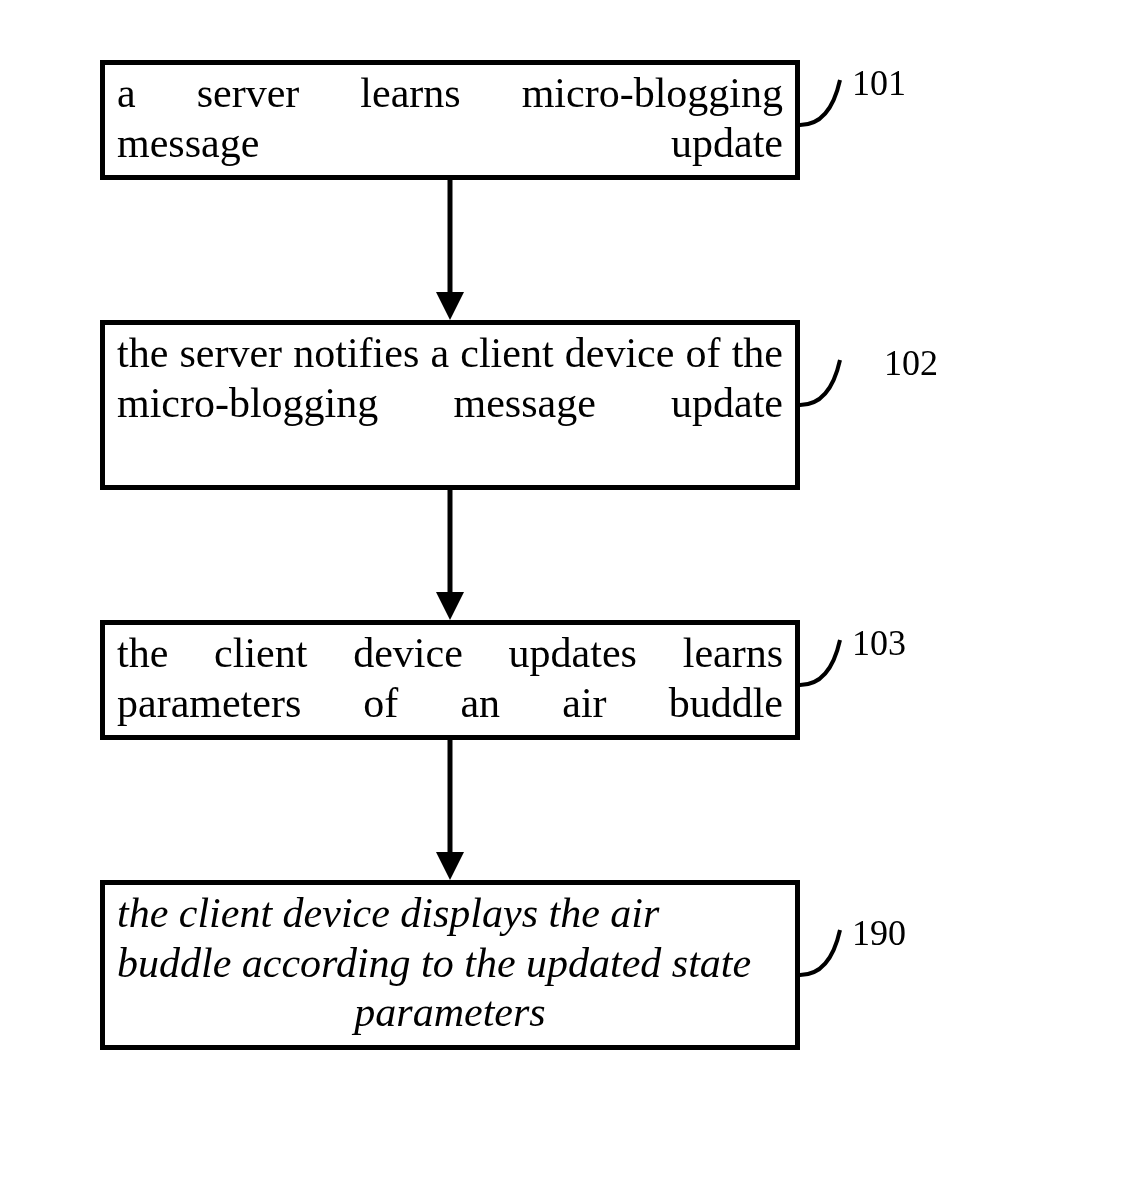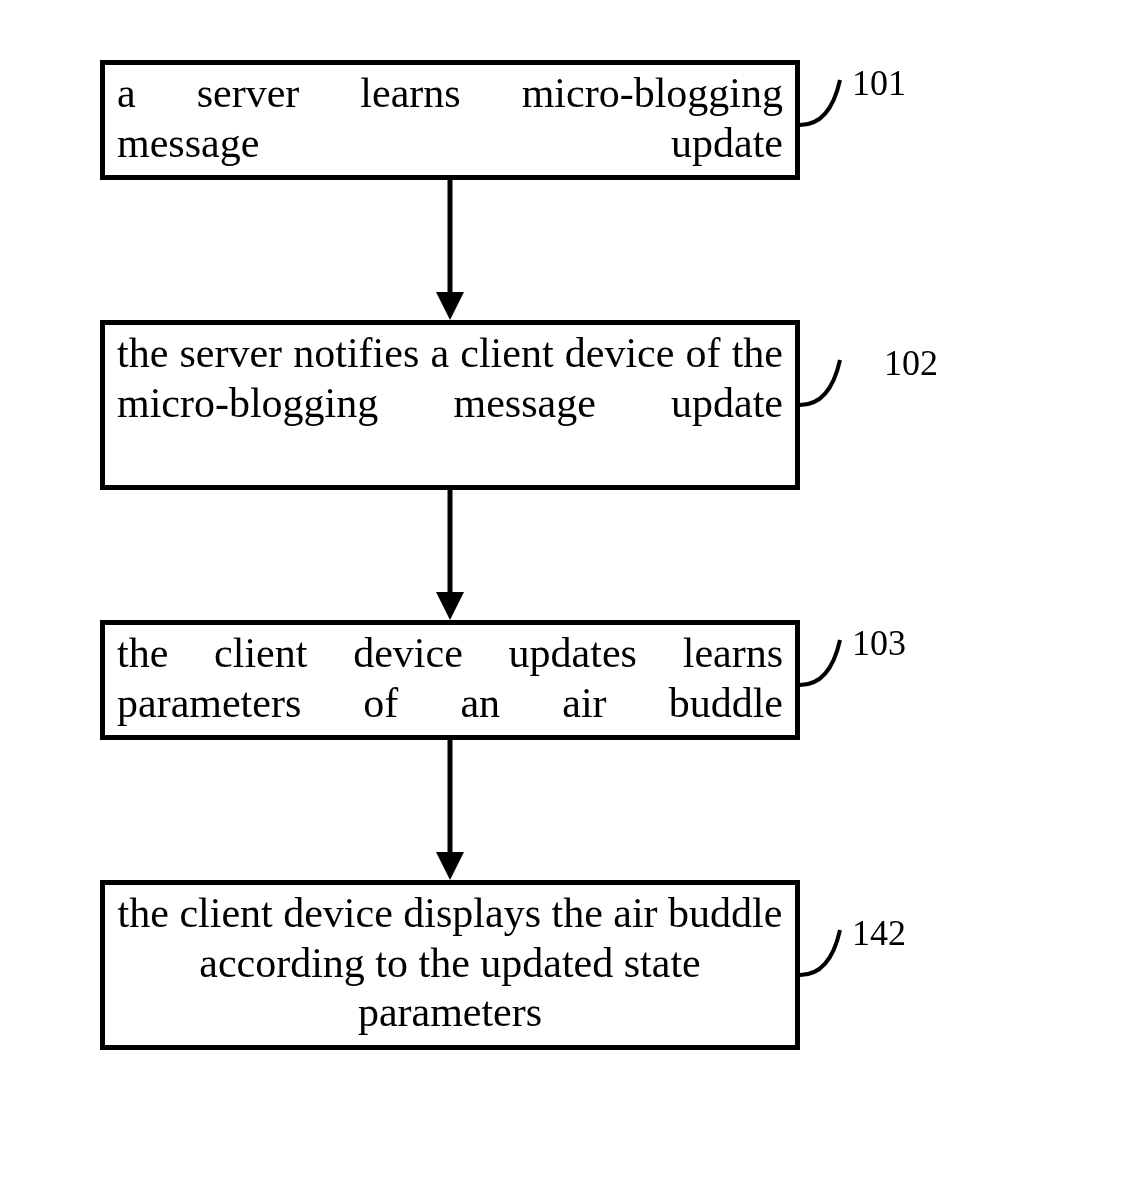--- a/index.html
+++ b/index.html
@@ -28,22 +28,23 @@
     font-size: 42px;
     line-height: 1.18;
     color: #000;
     white-space: pre-wrap;
   }
   .justify .text {
     text-align: justify;
     text-align-last: justify;
   }
   .center .text {
-    text-align: center;
+    text-align: left;
     text-align-last: center;
+    font-style: italic;
   }
   .label {
     position: absolute;
     font-size: 36px;
     color: #000;
   }
   .leader {
     position: absolute;
     overflow: visible;
   }
@@ -95,15 +96,15 @@
     <line x1="20" y1="0" x2="20" y2="118" stroke="#000" stroke-width="5"></line>
     <polygon points="20,140 6,112 34,112" fill="#000"></polygon>
   </svg>
 
   <div class="node center" style="top:880px; height:170px;">
     <div class="text">the client device displays the air buddle according to the updated state parameters</div>
   </div>
   <svg class="leader" style="left:800px; top:930px;" width="70" height="60">
     <path d="M0 45 Q 30 45 40 0" stroke="#000" stroke-width="4" fill="none"></path>
   </svg>
-  <div class="label" style="left:852px; top:912px;">142</div>
+  <div class="label" style="left:852px; top:912px;">190</div>
 
 </div>
 
 </body></html>

